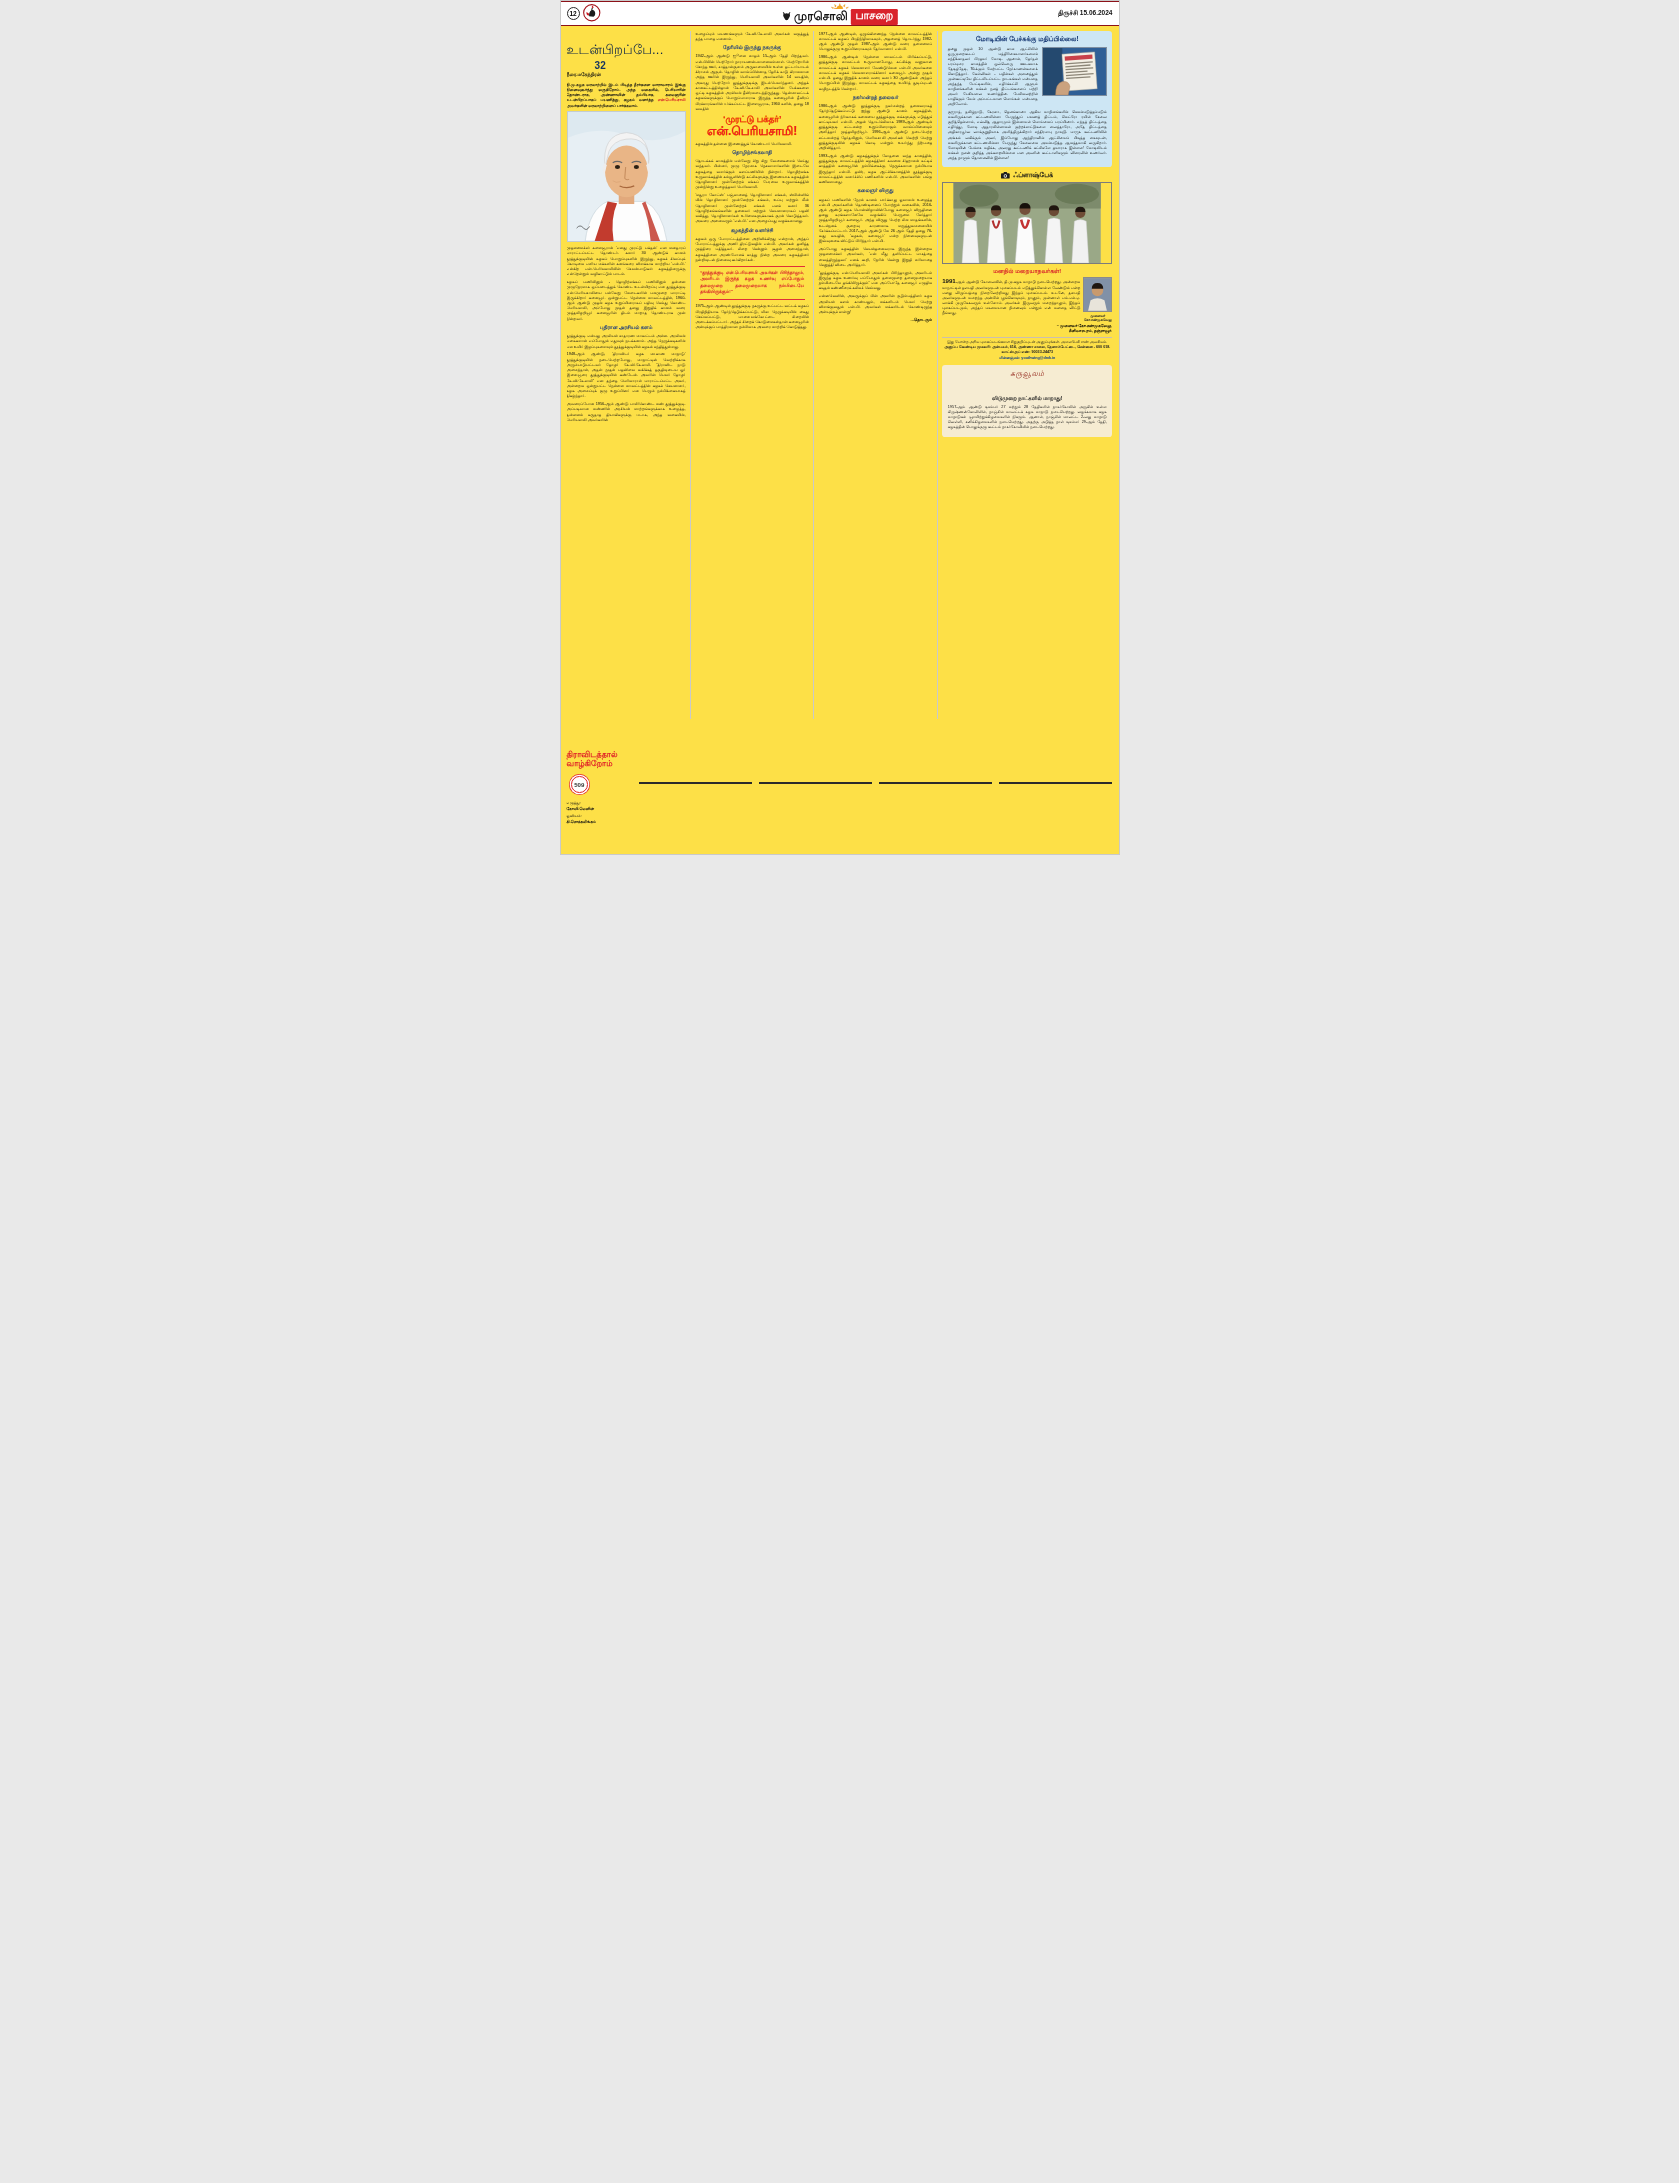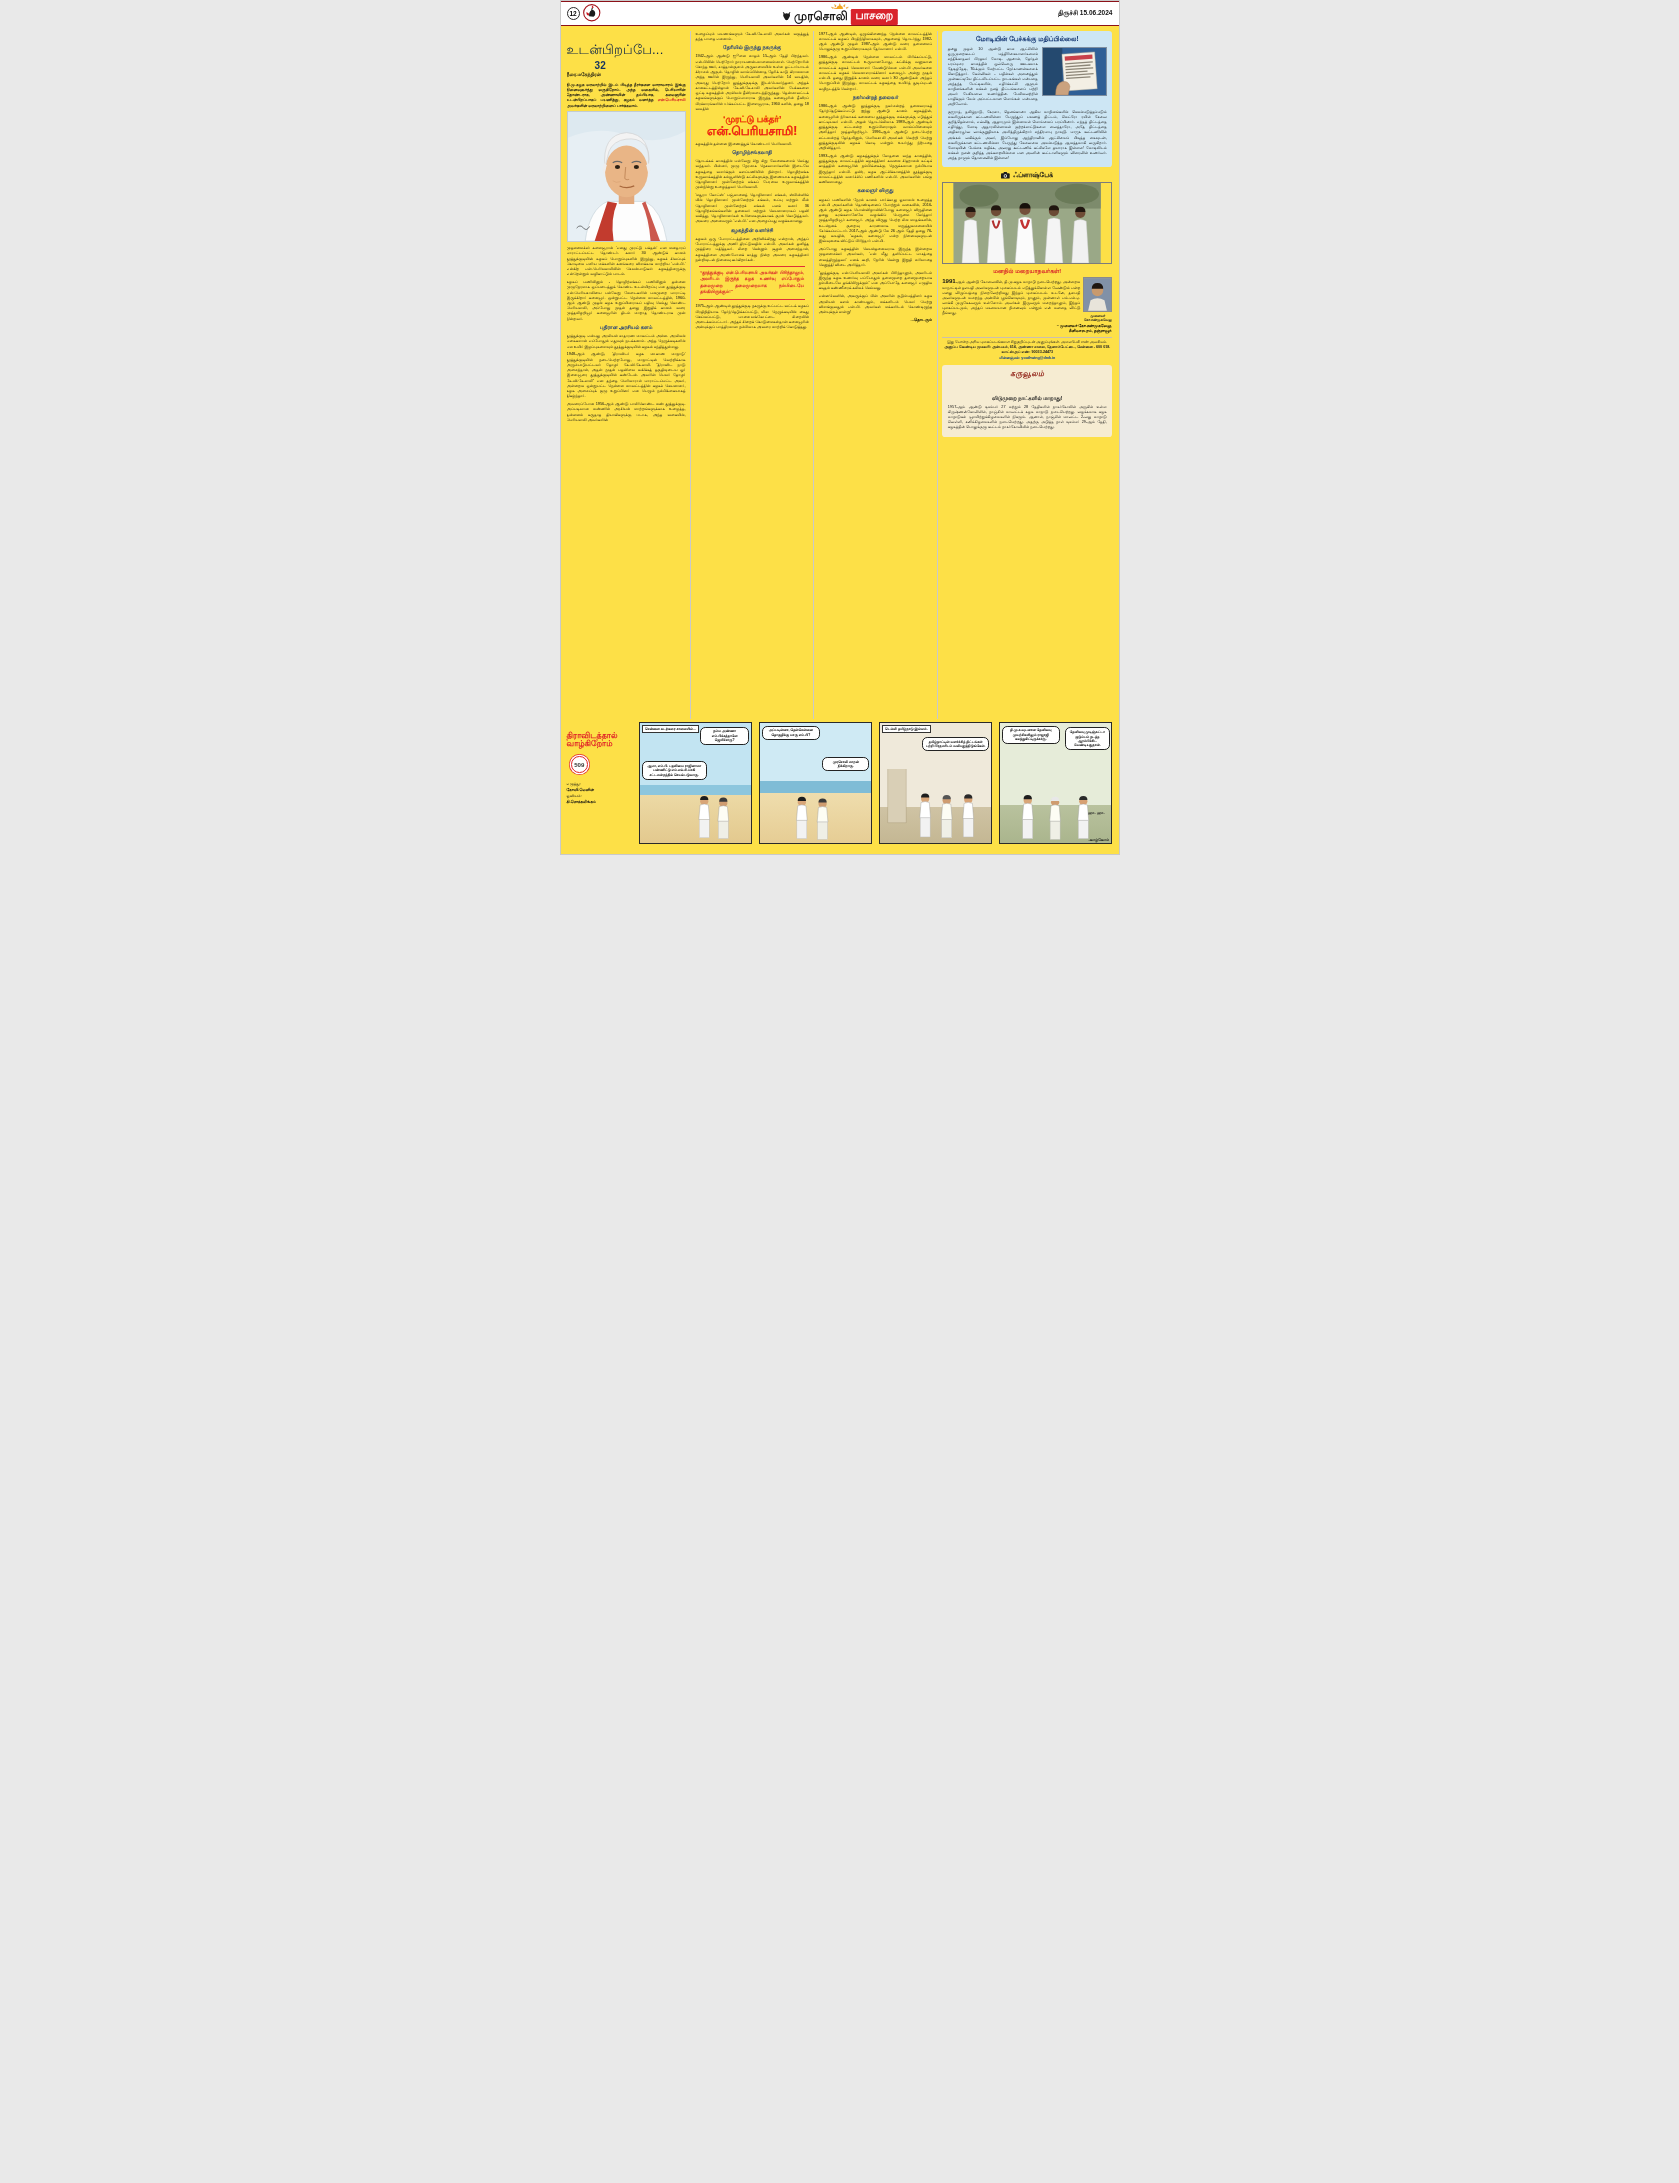--- a/index.html
+++ b/index.html
@@ -63,27 +63,27 @@
                  margin:0 0 1.7px 3.1px; color:#222; }
   .box-mem p { font-size:3.8px; }
   .mem-year { font-size:6.1px; font-weight:900; }
   .byline { text-align:right; font-weight:bold; font-size:3.9px; margin:0.9px 0 0; clear:both; }
   .contact { margin-top:3.1px; padding-top:2.6px; border-top:0.4px solid #cbbfae; font-size:3.7px;
              line-height:1.4; text-align:center; color:#222; }
   .contact .strong { font-weight:bold; }
   .contact .mail { font-weight:bold; color:#103d8c; }
 
   .box-karu { background:#f6ecd2; border-radius:3.1px; padding:4.4px 5.7px; margin-top:3.9px; }
-  .karu-title { font-size:7.4px; color:#8f1d12; text-align:center; font-weight:700; font-style:italic;
+  .karu-title { font-size:7.4px; color:#8f1d12; text-align:center; font-weight:400; font-style:italic;
                 letter-spacing:0.4px; margin-bottom:16px; }
   .karu-sub { font-size:5.2px; font-weight:bold; text-align:center; margin:0.9px 0 2.6px; color:#1d1d1d; }
   .box-karu p { font-size:3.8px; }
 
   
-  .comic { display:flex; gap:7px; padding:3.5px 6.1px 5.2px; height:131px; }
+  .comic { display:flex; gap:7px; padding:3.5px 6.1px 5.2px; height:131px;align-items:center; }
   .comic-info { width:65px; padding-top:9.6px; flex:none; }
   .comic-title { color:#e02128; font-size:7.9px; font-weight:900; line-height:1.12; }
   .comic-num { width:16.6px; height:16.6px; border:0.9px solid #e02128; border-radius:50%; display:flex;
                align-items:center; justify-content:center; font-weight:900; color:#333; font-size:6.1px;
                box-shadow:0 0 0 1.3px #fff, 0 0 0 2px #e02128; margin:7px 0 7.9px 4.4px; background:#fff; }
   .credits { font-size:3.9px; line-height:1.55; color:#111; }
   .credits .nm { font-weight:bold; }
   .panel { flex:1; border:0.9px solid #2a2a2a; position:relative; overflow:hidden; }
   .panel + .panel { margin-left:-0.9px; }
   .bg-beach  { background:linear-gradient(#c2e4f2 0%, #c2e4f2 52%, #8cc6de 52%, #8cc6de 60%, #ecd9a5 60%, #e3c98e 100%); }

